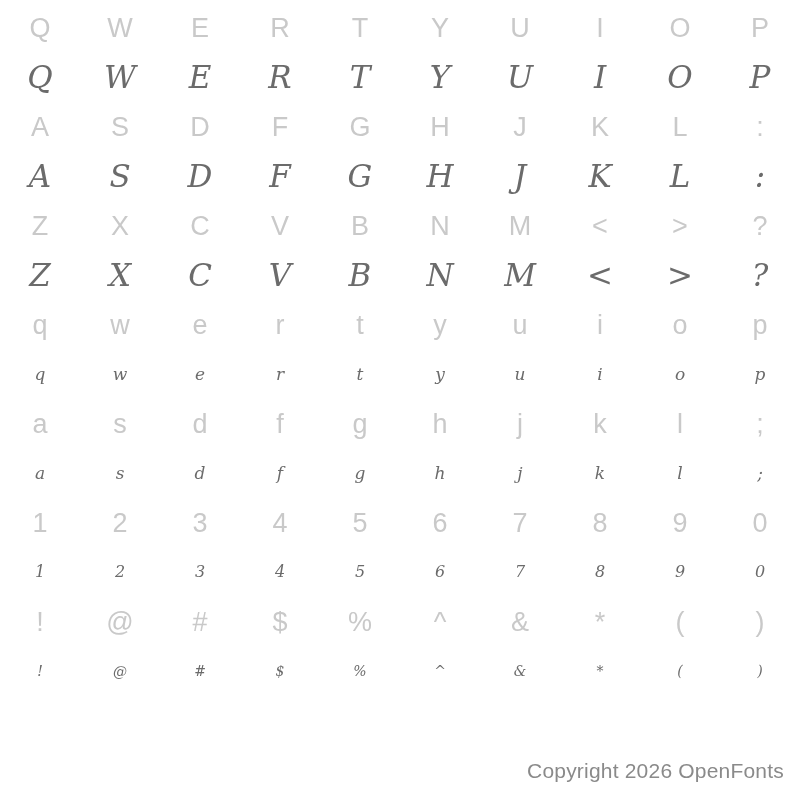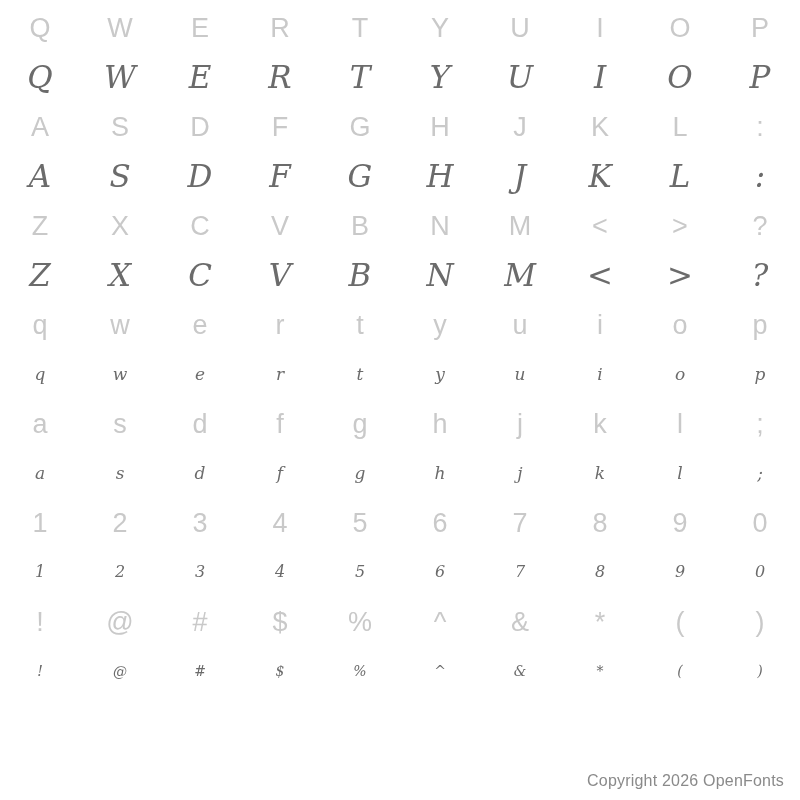--- a/index.html
+++ b/index.html
@@ -70,22 +70,22 @@
   }
   .row-glyph.digits .cell {
     font-size: 16px;
   }
   .row-glyph.symbols .cell {
     font-size: 14px;
   }
   .copyright {
     position: absolute;
     right: 16px;
-    bottom: 10px;
-    font-size: 16px;
+    bottom: 17px;
+    font-size: 21px;
     color: #8a8a8a;
     font-family: "Liberation Sans", sans-serif;
     letter-spacing: 0.2px;
   }
 </style>
 </head>
 <body>
 
 <div class="page">
 

